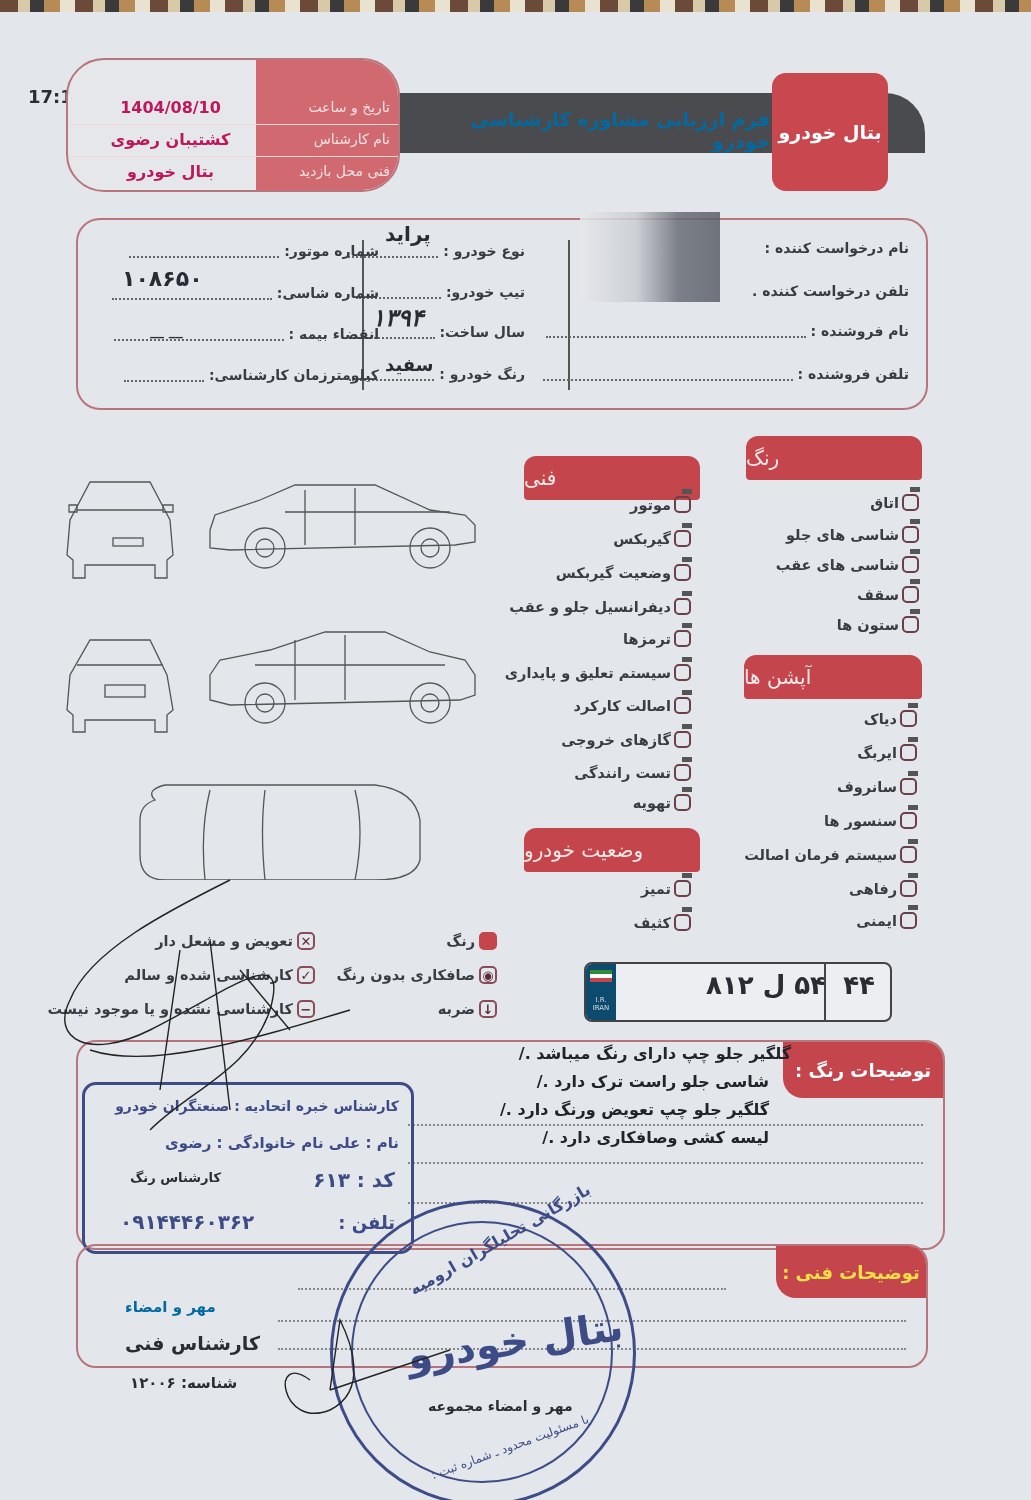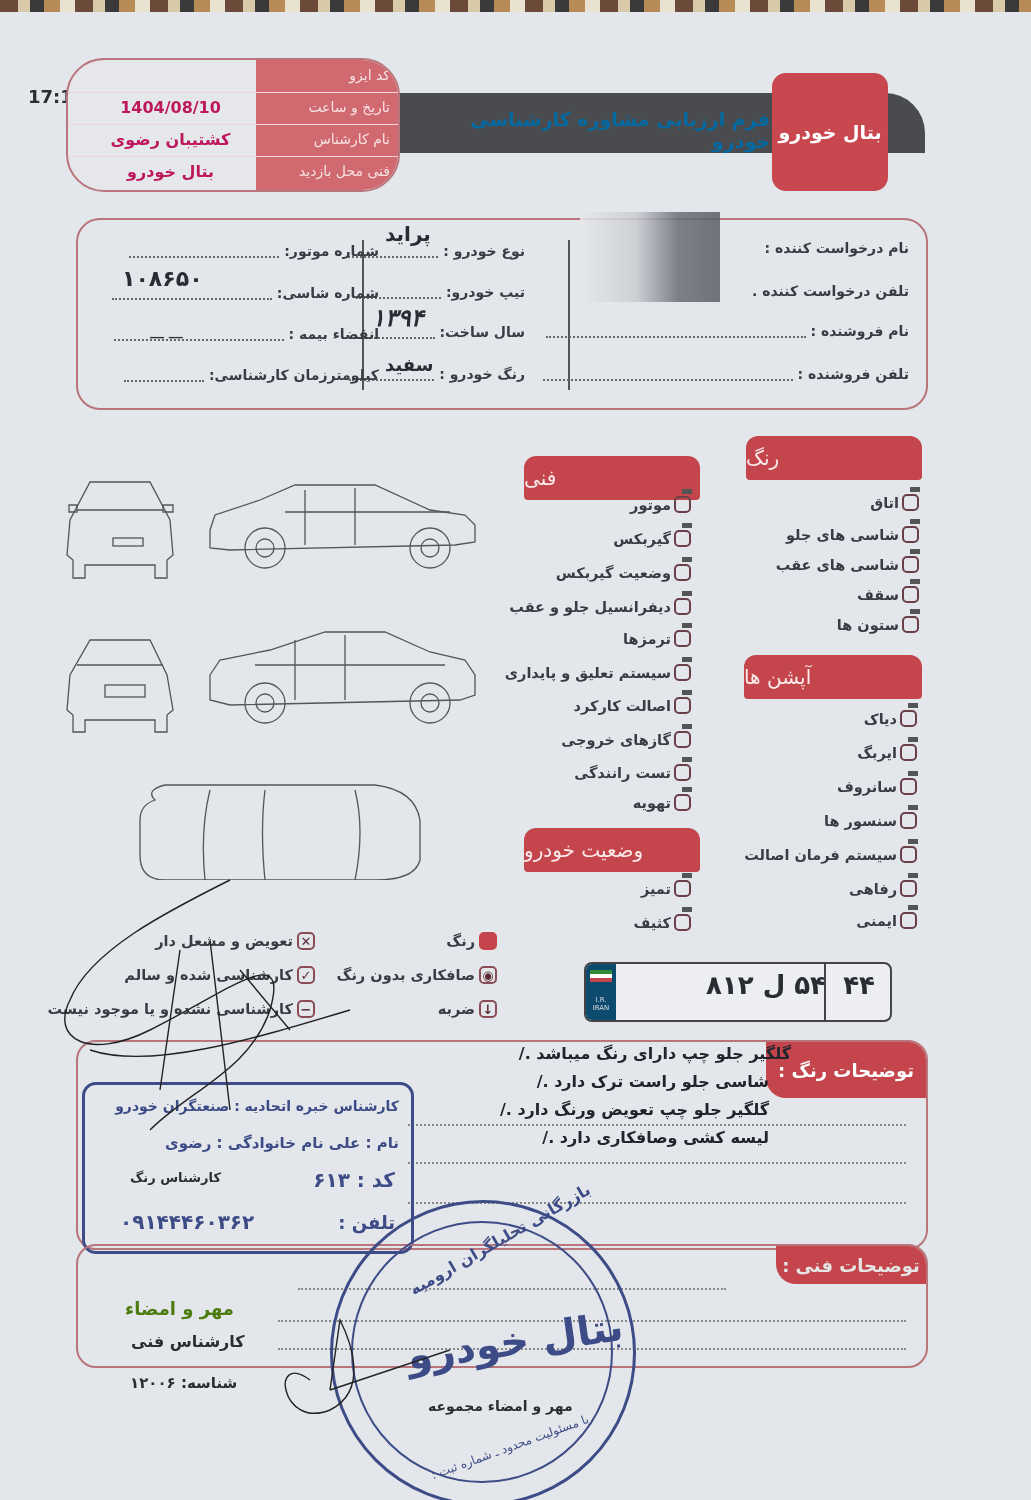--- a/index.html
+++ b/index.html
@@ -50,54 +50,50 @@
   .lg-fill { background:#c4454b; border-color:#c4454b; }
 
   
   .plate { position:absolute; left:584px; top:962px; width:304px; height:56px; border:2px solid #444; border-radius:8px; background:#eceef1; overflow:hidden; }
   .plate-flag { position:absolute; left:0; top:0; width:30px; height:56px; background:#0c4a6e; }
   .plate-num { position:absolute; left:40px; top:6px; width:200px; text-align:right; font-size:26px; font-weight:bold; color:#2a2c34; letter-spacing:8px; direction:rtl; }
   .plate-div { position:absolute; left:238px; top:0; width:2px; height:56px; background:#444; }
   .plate-code { position:absolute; left:244px; top:6px; width:58px; text-align:center; font-size:26px; font-weight:bold; color:#2a2c34; }
 
   
-  .remarks { position:absolute; left:76px; top:1040px; width:848px; height:206px; border:2px solid #b8757c; border-radius:20px; }
+  .remarks { position:absolute; left:76px; top:1040px; width:848px; height:206px; border:2px solid #b8757c; border-radius:20px;padding-left:17px; }
   .rem-tab { position:absolute; right:0; top:0; width:160px; height:56px; background:#c4454b; border-radius:0 18px 0 20px; color:#fff; font-weight:bold; font-size:18px; display:flex; align-items:center; justify-content:center; direction:rtl; }
   .rem-line { position:absolute; font-size:16px; font-weight:bold; color:#22242c; direction:rtl; text-align:right; white-space:nowrap; }
   .dotted-rule { position:absolute; border-bottom:2px dotted #888; height:0; }
 
   .stamp-rect { position:absolute; left:82px; top:1082px; width:326px; height:166px; border:3px solid #3d4c86; border-radius:14px; }
   .st-line { position:absolute; direction:rtl; color:#3d4c86; font-weight:bold; white-space:nowrap; }
 
   .tech { position:absolute; left:76px; top:1244px; width:848px; height:120px; border:2px solid #b8757c; border-radius:20px; }
-  .tech-tab { position:absolute; right:0; top:0; width:150px; height:38px; background:#c4454b; border-radius:0 18px 0 20px; color:#e5e5e5; font-weight:bold; font-size:18px; display:flex; align-items:center; justify-content:center; direction:rtl; }
+  .tech-tab { position:absolute; right:0; top:0; width:150px; height:52px; background:#c4454b; border-radius:0 18px 0 20px; color:#fde047; font-weight:bold; font-size:18px; display:flex; align-items:center; justify-content:center; direction:rtl; }
 
   .round-stamp { position:absolute; left:330px; top:1200px; width:300px; height:300px; border:3px solid #3d4c86; border-radius:50%; }
   .round-stamp-inner { position:absolute; left:18px; top:18px; width:258px; height:258px; border:2px solid #3d4c86; border-radius:50%; }
   .round-text { position:absolute; left:395px; top:1318px; width:240px; text-align:center; color:#3d4c86; font-weight:bold; font-size:40px; direction:rtl; transform:rotate(-8deg); }
   .arc-top { position:absolute; left:390px; top:1230px; width:220px; text-align:center; color:#3d4c86; font-weight:bold; font-size:16px; direction:rtl; transform:rotate(-30deg); }
   .arc-bot { position:absolute; left:400px; top:1440px; width:220px; text-align:center; color:#3d4c86; font-size:12px; direction:rtl; transform:rotate(-20deg); }
 </style>
 </head>
 <body>
 
 <div class="rug"></div>
 <div class="paper"></div>
 
 <div class="hdr-bar"></div>
 <div class="hdr-title">فرم ارزیابی مشاوره کارشناسی خودرو</div>
 <div class="hdr-brand">بتال خودرو</div>
 <div class="time">17:11</div>
 
 <div class="info-box">
   <div class="info-labels"></div>
-  <div class="info-row" style="top:0;">
-    <span class="info-lbl" style="top:7px;">کد ایزو</span>
-    <span class="info-val" style="top:6px;"></span>
-  </div>
   <div class="info-row" style="top:32px;">
     <span class="info-lbl" style="top:7px;">تاریخ و ساعت</span>
     <span class="info-val" style="top:6px;">1404/08/10</span>
   </div>
   <div class="info-row" style="top:64px;">
     <span class="info-lbl" style="top:7px;">نام کارشناس</span>
     <span class="info-val" style="top:6px;">کشتیبان رضوی</span>
   </div>
   <div class="info-row" style="top:96px; border-bottom:none;">
     <span class="info-lbl" style="top:7px;">فنی محل بازدید</span>
@@ -349,22 +345,22 @@
 <div class="st-line" style="right:636px; top:1168px; font-size:20px;">کد : ۶۱۳</div>
 <div class="st-line" style="right:636px; top:1212px; font-size:18px;">تلفن :</div>
 <div class="st-line" style="left:120px; top:1210px; font-size:20px; letter-spacing:3px;">۰۹۱۴۴۴۶۰۳۶۲</div>
 
 <div class="tech">
   <div class="tech-tab">توضیحات فنی :</div>
   <div class="dotted-rule" style="left:220px; right:200px; top:42px;"></div>
   <div class="dotted-rule" style="left:200px; right:20px; top:74px;"></div>
   <div class="dotted-rule" style="left:200px; right:20px; top:102px;"></div>
 </div>
-<div class="st-line" style="left:125px; top:1298px; font-size:18px; color:#4d7c0f;">مهر و امضاء</div>
-<div class="st-line" style="left:131px; top:1332px; font-size:16px; color:#2b2d33;">کارشناس فنی</div>
+<div class="st-line" style="left:125px; top:1298px; font-size:15px; color:#0369a1;">مهر و امضاء</div>
+<div class="st-line" style="left:125px; top:1332px; font-size:19px; color:#2b2d33;">کارشناس فنی</div>
 
 <div class="round-stamp">
     <div class="round-stamp-inner"></div>
   </div>
 <div class="arc-top">بازرگانی تحلیلگران ارومیه</div>
 <div class="round-text">بتال خودرو</div>
 <div class="arc-bot">با مسئولیت محدود ـ شماره ثبت :</div>
 
 <div class="st-line" style="left:130px; top:1374px; font-size:15px; color:#2b2d33;">شناسه: ۱۲۰۰۶</div>
 <div class="st-line" style="left:428px; top:1398px; font-size:14px; color:#2b2d33;">مهر و امضاء مجموعه</div>

